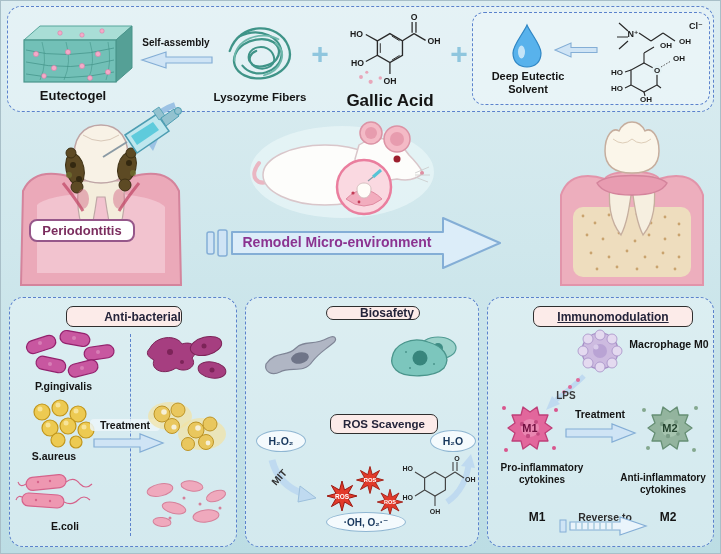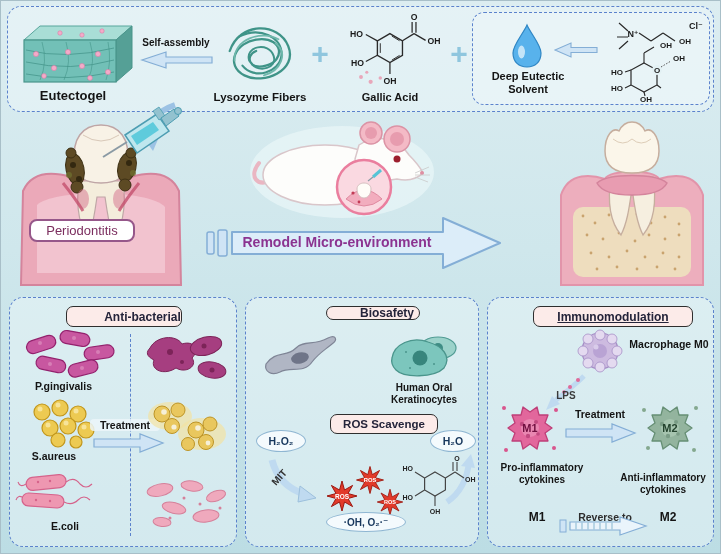--- a/index.html
+++ b/index.html
@@ -7,21 +7,21 @@
     position:relative;width:721px;height:554px;overflow:hidden;
     background:linear-gradient(180deg,#dcedf1 0%,#cfe7ec 45%,#bcdde4 100%);
     border:1px solid #a8bfc8;box-sizing:border-box;
     font-family:"Liberation Sans","DejaVu Sans",sans-serif;
   }
   .abs{position:absolute;}
   .dashedbox{position:absolute;border:1.6px dashed #5b82cc;border-radius:14px;background:rgba(240,249,251,0.45);box-sizing:border-box;}
   .lbl{position:absolute;font-weight:700;color:#141414;text-align:center;line-height:1.18;}
   .pill{position:absolute;background:#fcebe9;border:1.5px solid #2e2e2e;border-radius:7px;display:flex;align-items:center;justify-content:center;font-weight:700;color:#24243a;box-sizing:border-box;}
   .oval{position:absolute;background:#f4fafd;border:1.5px solid #8fb6d2;border-radius:50%;display:flex;align-items:center;justify-content:center;font-weight:700;color:#16365c;box-sizing:border-box;}
-  .tag{position:absolute;background:#ffffff;border:2px solid #96578a;border-radius:8px;display:flex;align-items:center;justify-content:center;font-weight:400;color:#7b2d5e;box-sizing:border-box;}
+  .tag{position:absolute;background:#ffffff;border:2px solid #96578a;border-radius:8px;display:flex;align-items:center;justify-content:center;font-weight:700;color:#7b2d5e;box-sizing:border-box;}
   .plus{position:absolute;font-weight:700;color:#8fc6de;text-align:center;}
   .vdash{position:absolute;border-left:1.6px dashed #5b82cc;}
   svg{position:absolute;overflow:visible;}
   svg text{font-family:"Liberation Sans","DejaVu Sans",sans-serif;font-weight:bold;}
 </style>
 </head>
 <body>
 
 <div class="canvas">
 
@@ -74,21 +74,21 @@
       <text x="58" y="75" text-anchor="middle" font-size="9" fill="#1a1a1a">OH</text>
       <text x="83" y="9" text-anchor="middle" font-size="9" fill="#1a1a1a">O</text>
       <text x="97" y="34" text-anchor="start" font-size="9" fill="#1a1a1a">OH</text>
       <g fill="#e8a7ba">
         <circle cx="28" cy="68" r="2"></circle>
           <circle cx="38" cy="73" r="2.2"></circle>
           <circle cx="48" cy="69" r="1.8"></circle>
           <circle cx="34" cy="63" r="1.6"></circle>
       </g>
     </svg>
-    <div class="lbl" style="left:330px;top:84px;width:104px;font-size:11px;">Gallic Acid</div>
+    <div class="lbl" style="left:330px;top:84px;width:104px;font-size:17px;">Gallic Acid</div>
 
     <div class="plus" style="left:438px;top:30px;width:26px;font-size:30px;">+</div>
 
     <div class="dashedbox" style="left:464px;top:5px;width:238px;height:93px;border-radius:12px;background:rgba(243,250,252,0.35);">
       <svg style="left:36px;top:10px;" width="36" height="46" viewBox="0 0 36 46">
         <path d="M18,2 C14,11 4,22 4,30 C4,39 10,44 18,44 C26,44 32,39 32,30 C32,22 22,11 18,2 Z" fill="#58b2ec" stroke="#2f86c4" stroke-width="1.2"></path>
         <ellipse cx="12.5" cy="29" rx="3.5" ry="6.5" fill="#d6ecfa" opacity="0.85"></ellipse>
       </svg>
       <div class="lbl" style="left:8px;top:57px;width:94px;font-size:11px;">Deep Eutectic Solvent</div>
       <svg style="left:80px;top:30px;" width="44" height="14" viewBox="0 0 44 14">
@@ -351,21 +351,20 @@
       <ellipse cx="52" cy="18" rx="18" ry="11" fill="#9bd2ca" stroke="#519c94" stroke-width="1.2"></ellipse>
       <circle cx="52" cy="18" r="5" fill="#3f8d85"></circle>
       <path d="M6,28 C8,14 26,6 42,12 C56,16 66,26 58,38 C48,48 18,48 10,40 C6,36 5,32 6,28 Z" fill="#7cc6bd" stroke="#4a958c" stroke-width="1.3"></path>
       <circle cx="34" cy="28" r="7.5" fill="#37857c"></circle>
       <g fill="#4a958c">
           <circle cx="20" cy="22" r="1"></circle>
           <circle cx="48" cy="34" r="1"></circle>
           <circle cx="24" cy="38" r="1"></circle>
         </g>
     </svg>
-    <div class="lbl" style="left:128px;top:84px;width:100px;font-size:10px;">Human Oral Keratinocytes</div>
 
     <div class="pill" style="left:84px;top:116px;width:108px;height:20px;font-size:11.5px;">ROS Scavenge</div>
 
     <div class="oval" style="left:10px;top:132px;width:50px;height:22px;font-size:10.5px;">H₂O₂</div>
     <div class="oval" style="left:184px;top:132px;width:46px;height:22px;font-size:10.5px;">H₂O</div>
 
     <svg style="left:16px;top:158px;" width="55" height="50" viewBox="0 0 55 50">
       <path d="M10,4 C14,20 24,32 42,38" stroke="#bfdaf0" stroke-width="7" fill="none"></path>
       <polygon points="38,30 54,42 36,46" fill="#bfdaf0" stroke="#9cc0dc" stroke-width="1"></polygon>
       <text x="14" y="30" font-size="10" fill="#333333" transform="rotate(-48 14 30)">MIT</text>

